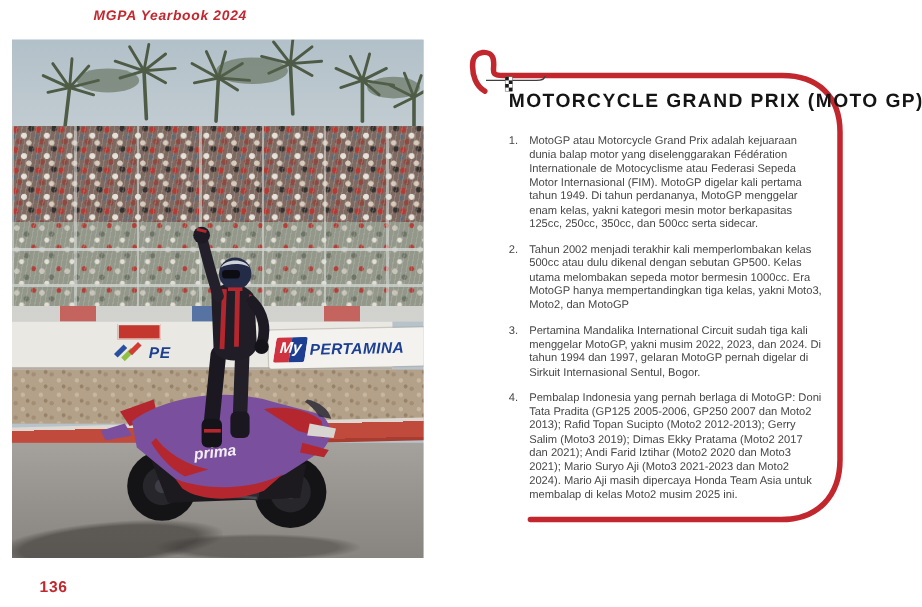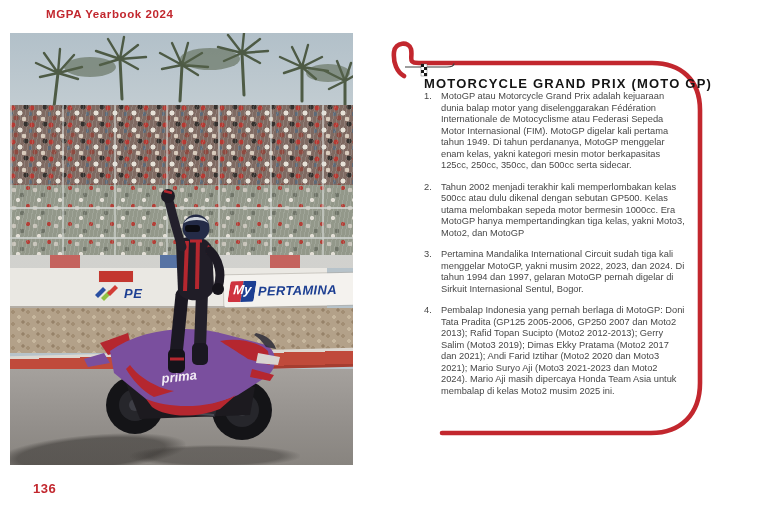--- a/index.html
+++ b/index.html
@@ -1,29 +1,29 @@
 <!DOCTYPE html>
 <html><head>
 <meta charset="utf-8">
 <style>
   * { margin:0; padding:0; box-sizing:border-box; }
   html,body { width:768px; height:506px; background:#ffffff; overflow:hidden;
               font-family:"Liberation Sans", sans-serif; }
   .page { position:relative; width:768px; height:506px; background:#fff; }
 
   
-  .yb-header { position:absolute; left:46px; top:8px; font-size:11.5px; font-weight:bold;
-               color:#c2272e; letter-spacing:0.6px; }
+  .yb-header { position:absolute; left:78px; top:8px; font-size:11.5px; font-weight:bold;
+               color:#c2272e; letter-spacing:0.6px; font-style:italic; }
   .page-num  { position:absolute; left:33px; top:481px; font-size:13px; font-weight:bold;
                color:#c2272e; letter-spacing:0.5px; }
 
   
   .article { position:absolute; left:424px; top:76px; width:262px; }
-  .article-title { font-size:13px; font-weight:bold; color:#141414; letter-spacing:1.2px;
-                   white-space:nowrap; margin-bottom:0; }
+  .article-title { font-size:16px; font-weight:bold; color:#141414; letter-spacing:1.2px;
+                   white-space:nowrap; margin-bottom:18px; }
   .article-list { list-style:none; }
   .article-list li { display:flex; margin-bottom:10px; }
   .li-num  { width:17px; flex:none; font-size:9.3px; color:#474747; line-height:1.24; }
   .li-text { flex:1; font-size:9.3px; color:#474747; line-height:1.24; }
 
   
   .circuit-svg { position:absolute; left:0; top:0; width:768px; height:506px; pointer-events:none; }
 
   
   .photo { position:absolute; left:10px; top:33px; width:343px; height:432px; overflow:hidden;

